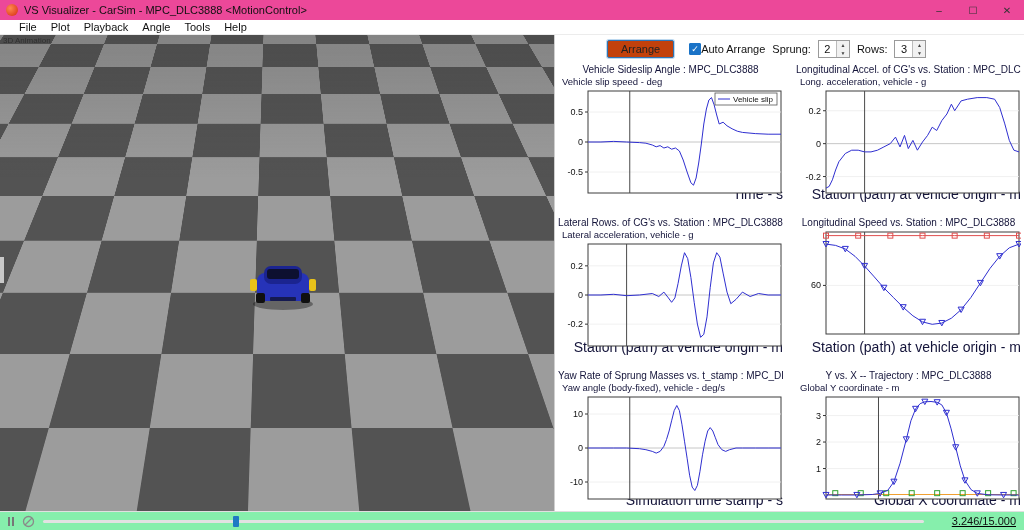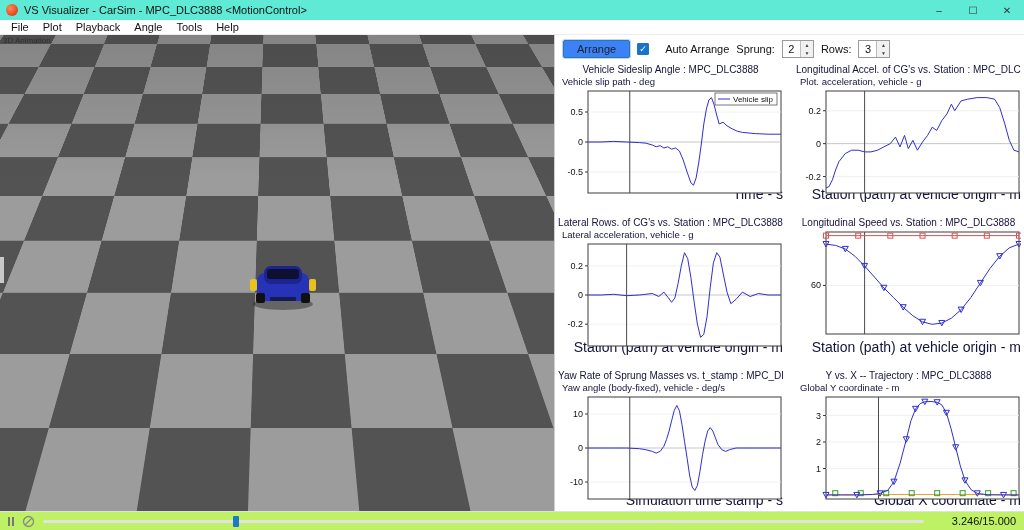--- a/index.html
+++ b/index.html
@@ -1,31 +1,31 @@
 <!DOCTYPE html>
 <html><head>
 <meta charset="utf-8">
 <style>
   * { box-sizing: border-box; margin: 0; padding: 0; }
   html,body { width:1024px; height:530px; overflow:hidden; background:#fff;
               font-family:"Liberation Sans", sans-serif; }
   .window { position:relative; width:1024px; height:530px; background:#fff; display:flex; flex-direction:column; }
 
   
-  .titlebar { height:20px; display:flex; align-items:center; background:#5eead4; flex:0 0 auto; }
+  .titlebar { height:20px; display:flex; align-items:center; background:#ec4899; flex:0 0 auto; }
   .app-icon { width:12px; height:12px; border-radius:50%; margin:0 6px;
               background:radial-gradient(circle at 35% 35%, #ff8a50, #d42a10); flex:0 0 auto; }
   .title-text { font-size:11px; color:#111; white-space:nowrap; }
   .win-controls { margin-left:auto; display:flex; height:100%; }
   .win-btn { width:34px; display:flex; align-items:center; justify-content:center;
              font-size:10px; color:#333; cursor:default; }
 
   
   .menubar { height:15px; display:flex; align-items:center; font-size:11px;
-             padding-left:4px; background:#fff; border-bottom:1px solid #ececec; flex:0 0 auto; }
+             padding-left:12px; background:#fff; border-bottom:1px solid #ececec; flex:0 0 auto; }
   .menu-item { padding:0 7px; color:#111; white-space:nowrap; }
 
   
   .main { flex:1 1 auto; display:flex; height:476px; overflow:hidden; }
 
   
   .viewport3d { position:relative; width:554px; height:100%; overflow:hidden;
                 background:#8b5cf6; perspective:870px; perspective-origin:50% 18%; flex:0 0 auto; }
   .floor { position:absolute; left:50%; bottom:-30px; width:4200px; height:5200px; margin-left:-2100px;
            transform:rotateX(60deg); transform-origin:50% 100%;
@@ -34,23 +34,23 @@
   .floor-tint { position:absolute; inset:0;
                 background:linear-gradient(180deg, rgba(60,60,60,0.25), rgba(0,0,0,0) 30%); }
   .label3d { position:absolute; top:1px; left:3px; font-size:8px; color:#2a2a2a; opacity:.85; }
   .car { position:absolute; left:240px; top:224px; }
   .left-grip { position:absolute; left:0; top:222px; width:4px; height:26px; background:#c9c9c9; }
 
   
   .rightpanel { flex:1 1 auto; display:flex; flex-direction:column; background:#fff; border-left:1px solid #cfcfcf; }
   .plot-toolbar { height:27px; display:flex; align-items:center; gap:7px; padding:0 8px;
                   font-size:11px; color:#111; flex:0 0 auto; }
-  .arrange-btn { font-size:11px; padding:2px 13px; background:#3b82f6; color:#222;
-                 border:1px solid #2e75b6; border-radius:2px; box-shadow:0 0 0 1px #bcd8ef; }
-  .cb-wrap { display:flex; align-items:center; gap:16px; }
+  .arrange-btn { font-size:11px; padding:2px 13px; background:#c2410c; color:#222;
+                 border:1px solid #2e75b6; border-radius:2px; box-shadow:0 0 0 1px #bcd8ef;margin-left:44px; }
+  .cb-wrap { display:flex; align-items:center; gap:0;margin-left:8px; }
   .checkbox { width:12px; height:12px; background:#1a73c7; border:1px solid #1a73c7; border-radius:1px;
               color:#fff; font-size:9px; line-height:11px; text-align:center; }
   .checkbox::after { content:"\2713"; }
   .spin { display:inline-flex; border:1px solid #9a9a9a; height:18px; background:#fff; }
   .spin-val { width:17px; text-align:center; font-size:11px; line-height:16px; }
   .spin-arrows { width:13px; display:flex; flex-direction:column; border-left:1px solid #bbb; }
   .spin-arrow { flex:1; font-size:5px; line-height:8px; text-align:center; color:#444; background:#f1f1f1; }
   .spin-arrow.up::after { content:"\25B2"; }
   .spin-arrow.dn::after { content:"\25BC"; }
 
@@ -59,21 +59,21 @@
   .plot-cell { display:flex; flex-direction:column; overflow:hidden; background:#fff; }
   .plot-title { font-size:10px; text-align:center; white-space:nowrap; overflow:hidden;
                 color:#14143a; padding-top:2px; flex:0 0 14px; }
   .plot-ylabel { font-size:9.5px; color:#14143a; padding-left:4px; white-space:nowrap; flex:0 0 12px; }
   .plot-canvas { flex:1 1 auto; position:relative; min-height:0; }
   .plot-canvas svg { position:absolute; inset:0; }
   .plot-xlabel { font-size:14px; color:#14143a; text-align:right; white-space:nowrap; flex:0 0 13px; }
 
   
   .bottombar { height:19px; display:flex; align-items:center; border-top:1px solid #e0e0e0;
-               background:#bef264; padding:0 8px; gap:8px; flex:0 0 auto; }
+               background:#86efac; padding:0 8px; gap:8px; flex:0 0 auto;text-decoration:underline; }
   .pause-icon { display:inline-flex; gap:2px; }
   .pause-icon i { display:block; width:2px; height:9px; background:#777; }
   .noloop-icon { width:13px; height:13px; }
   .slider { position:relative; flex:1 1 auto; height:12px; }
   .slider-track { position:absolute; top:5px; left:0; right:0; height:3px; background:#e2e2e2; border-radius:2px; }
   .slider-thumb { position:absolute; top:1px; width:6px; height:11px; background:#1f7ac4; border-radius:1px; }
   .time-display { font-size:11px; color:#111; min-width:84px; text-align:right; }
 </style>
 </head>
 <body>
@@ -142,21 +142,21 @@
             <span class="spin-arrow up"></span>
             <span class="spin-arrow dn"></span>
           </span>
         </span>
       </div>
 
       <div class="plots">
 
         <div class="plot-cell">
           <div class="plot-title">Vehicle Sideslip Angle : MPC_DLC3888</div>
-          <div class="plot-ylabel">Vehicle slip path - deg</div>
+          <div class="plot-ylabel">Vehicle slip speed - deg</div>
           <div class="plot-canvas">
               <svg viewBox="0 0 231 108" width="231" height="108">
                 <rect x="30" y="3" width="193" height="102" fill="#fff" stroke="#3c3c3c" stroke-width="1"></rect>
                 <line x1="30" x2="223" y1="23.999999999999993" y2="23.999999999999993" stroke="#ececec" stroke-width="0.8"></line>
                 <line x1="27" x2="30" y1="23.999999999999993" y2="23.999999999999993" stroke="#333" stroke-width="1"></line>
                 <text x="25" y="26.999999999999993" text-anchor="end" font-size="9" fill="#111">0.5</text>
                 <line x1="30" x2="223" y1="54" y2="54" stroke="#b8b8b8" stroke-width="0.8"></line>
                 <line x1="27" x2="30" y1="54" y2="54" stroke="#333" stroke-width="1"></line>
                 <text x="25" y="57" text-anchor="end" font-size="9" fill="#111">0</text>
                 <line x1="30" x2="223" y1="84" y2="84" stroke="#ececec" stroke-width="0.8"></line>
@@ -167,21 +167,21 @@
                 <rect x="157" y="5" width="62" height="12" fill="#fff" stroke="#555" stroke-width="0.8"></rect>
                 <line x1="160" x2="172" y1="11" y2="11" stroke="#2f2fd0" stroke-width="1"></line>
                 <text x="175" y="14" font-size="8" fill="#111">Vehicle slip</text>
               </svg>
             </div>
           <div class="plot-xlabel">Time - s</div>
         </div>
 
         <div class="plot-cell">
           <div class="plot-title">Longitudinal Accel. of CG's vs. Station : MPC_DLC3888</div>
-          <div class="plot-ylabel">Plot. acceleration, vehicle - g</div>
+          <div class="plot-ylabel">Long. acceleration, vehicle - g</div>
           <div class="plot-canvas">
               <svg viewBox="0 0 231 108" width="231" height="108">
                 <rect x="30" y="3" width="193" height="102" fill="#fff" stroke="#3c3c3c" stroke-width="1"></rect>
                 <line x1="30" x2="223" y1="22.74193548387096" y2="22.74193548387096" stroke="#ececec" stroke-width="0.8"></line>
                 <line x1="27" x2="30" y1="22.74193548387096" y2="22.74193548387096" stroke="#333" stroke-width="1"></line>
                 <text x="25" y="25.74193548387096" text-anchor="end" font-size="9" fill="#111">0.2</text>
                 <line x1="30" x2="223" y1="55.64516129032258" y2="55.64516129032258" stroke="#b8b8b8" stroke-width="0.8"></line>
                 <line x1="27" x2="30" y1="55.64516129032258" y2="55.64516129032258" stroke="#333" stroke-width="1"></line>
                 <text x="25" y="58.64516129032258" text-anchor="end" font-size="9" fill="#111">0</text>
                 <line x1="30" x2="223" y1="88.54838709677419" y2="88.54838709677419" stroke="#ececec" stroke-width="0.8"></line>

